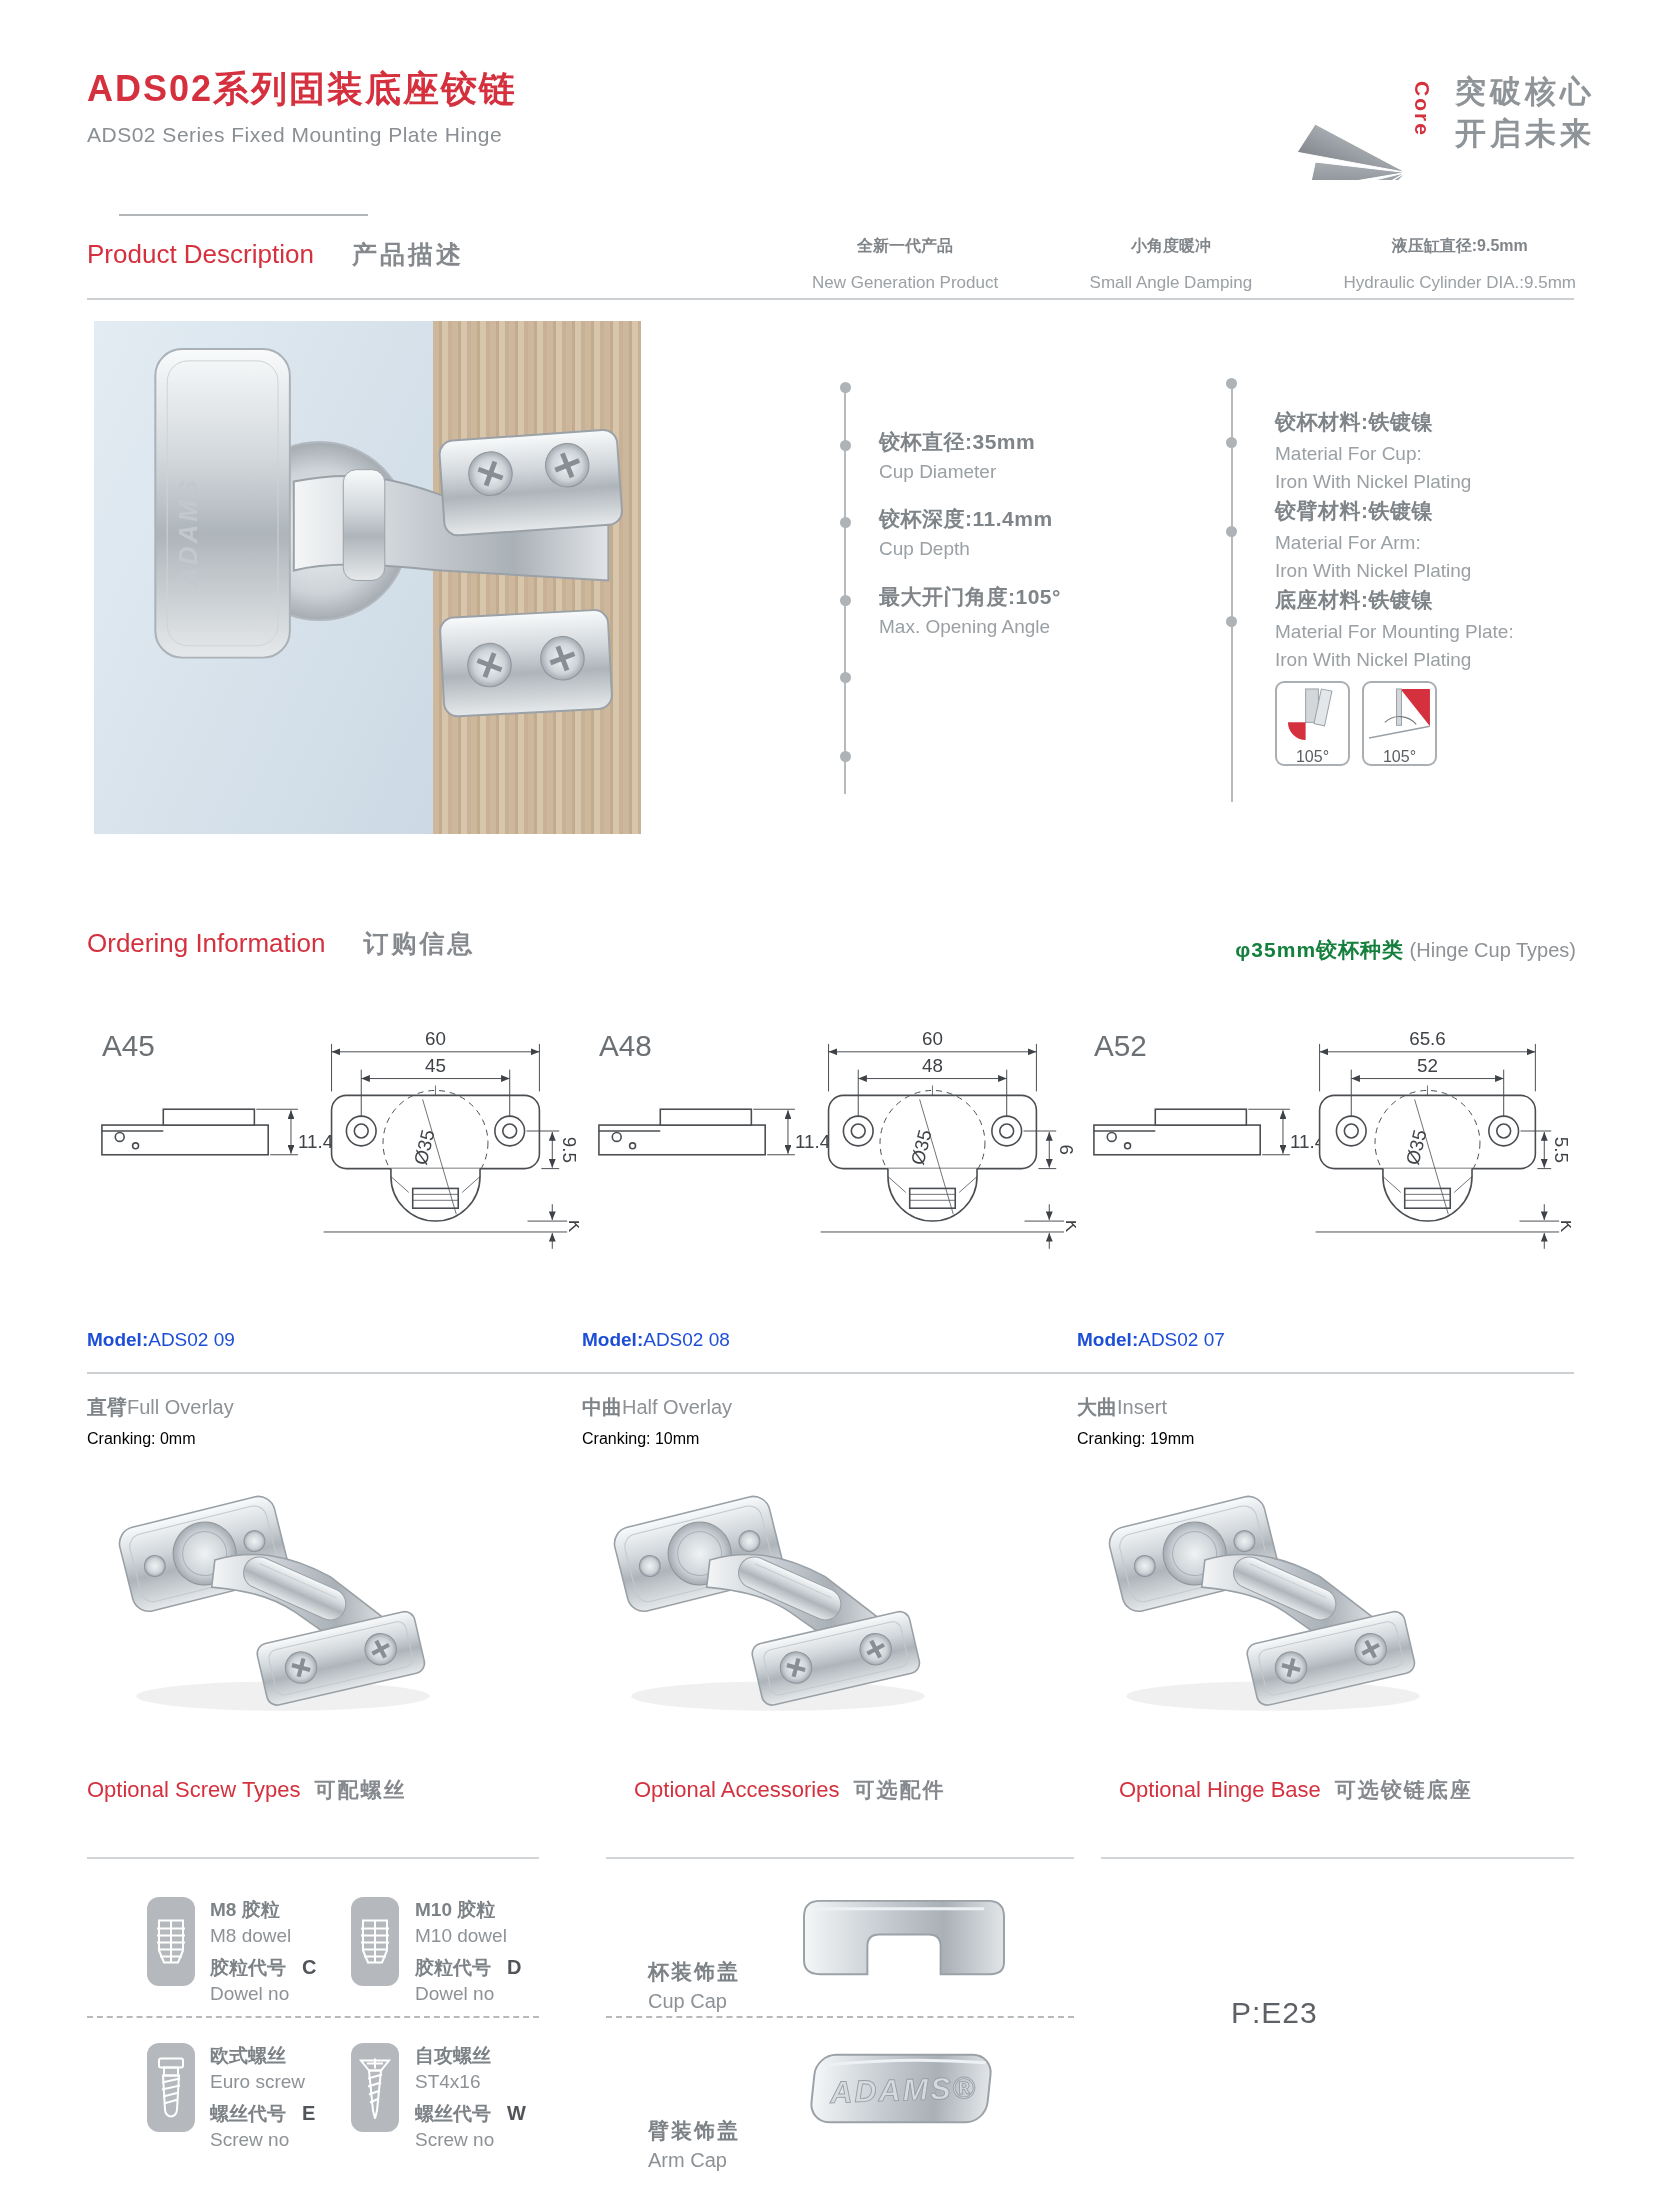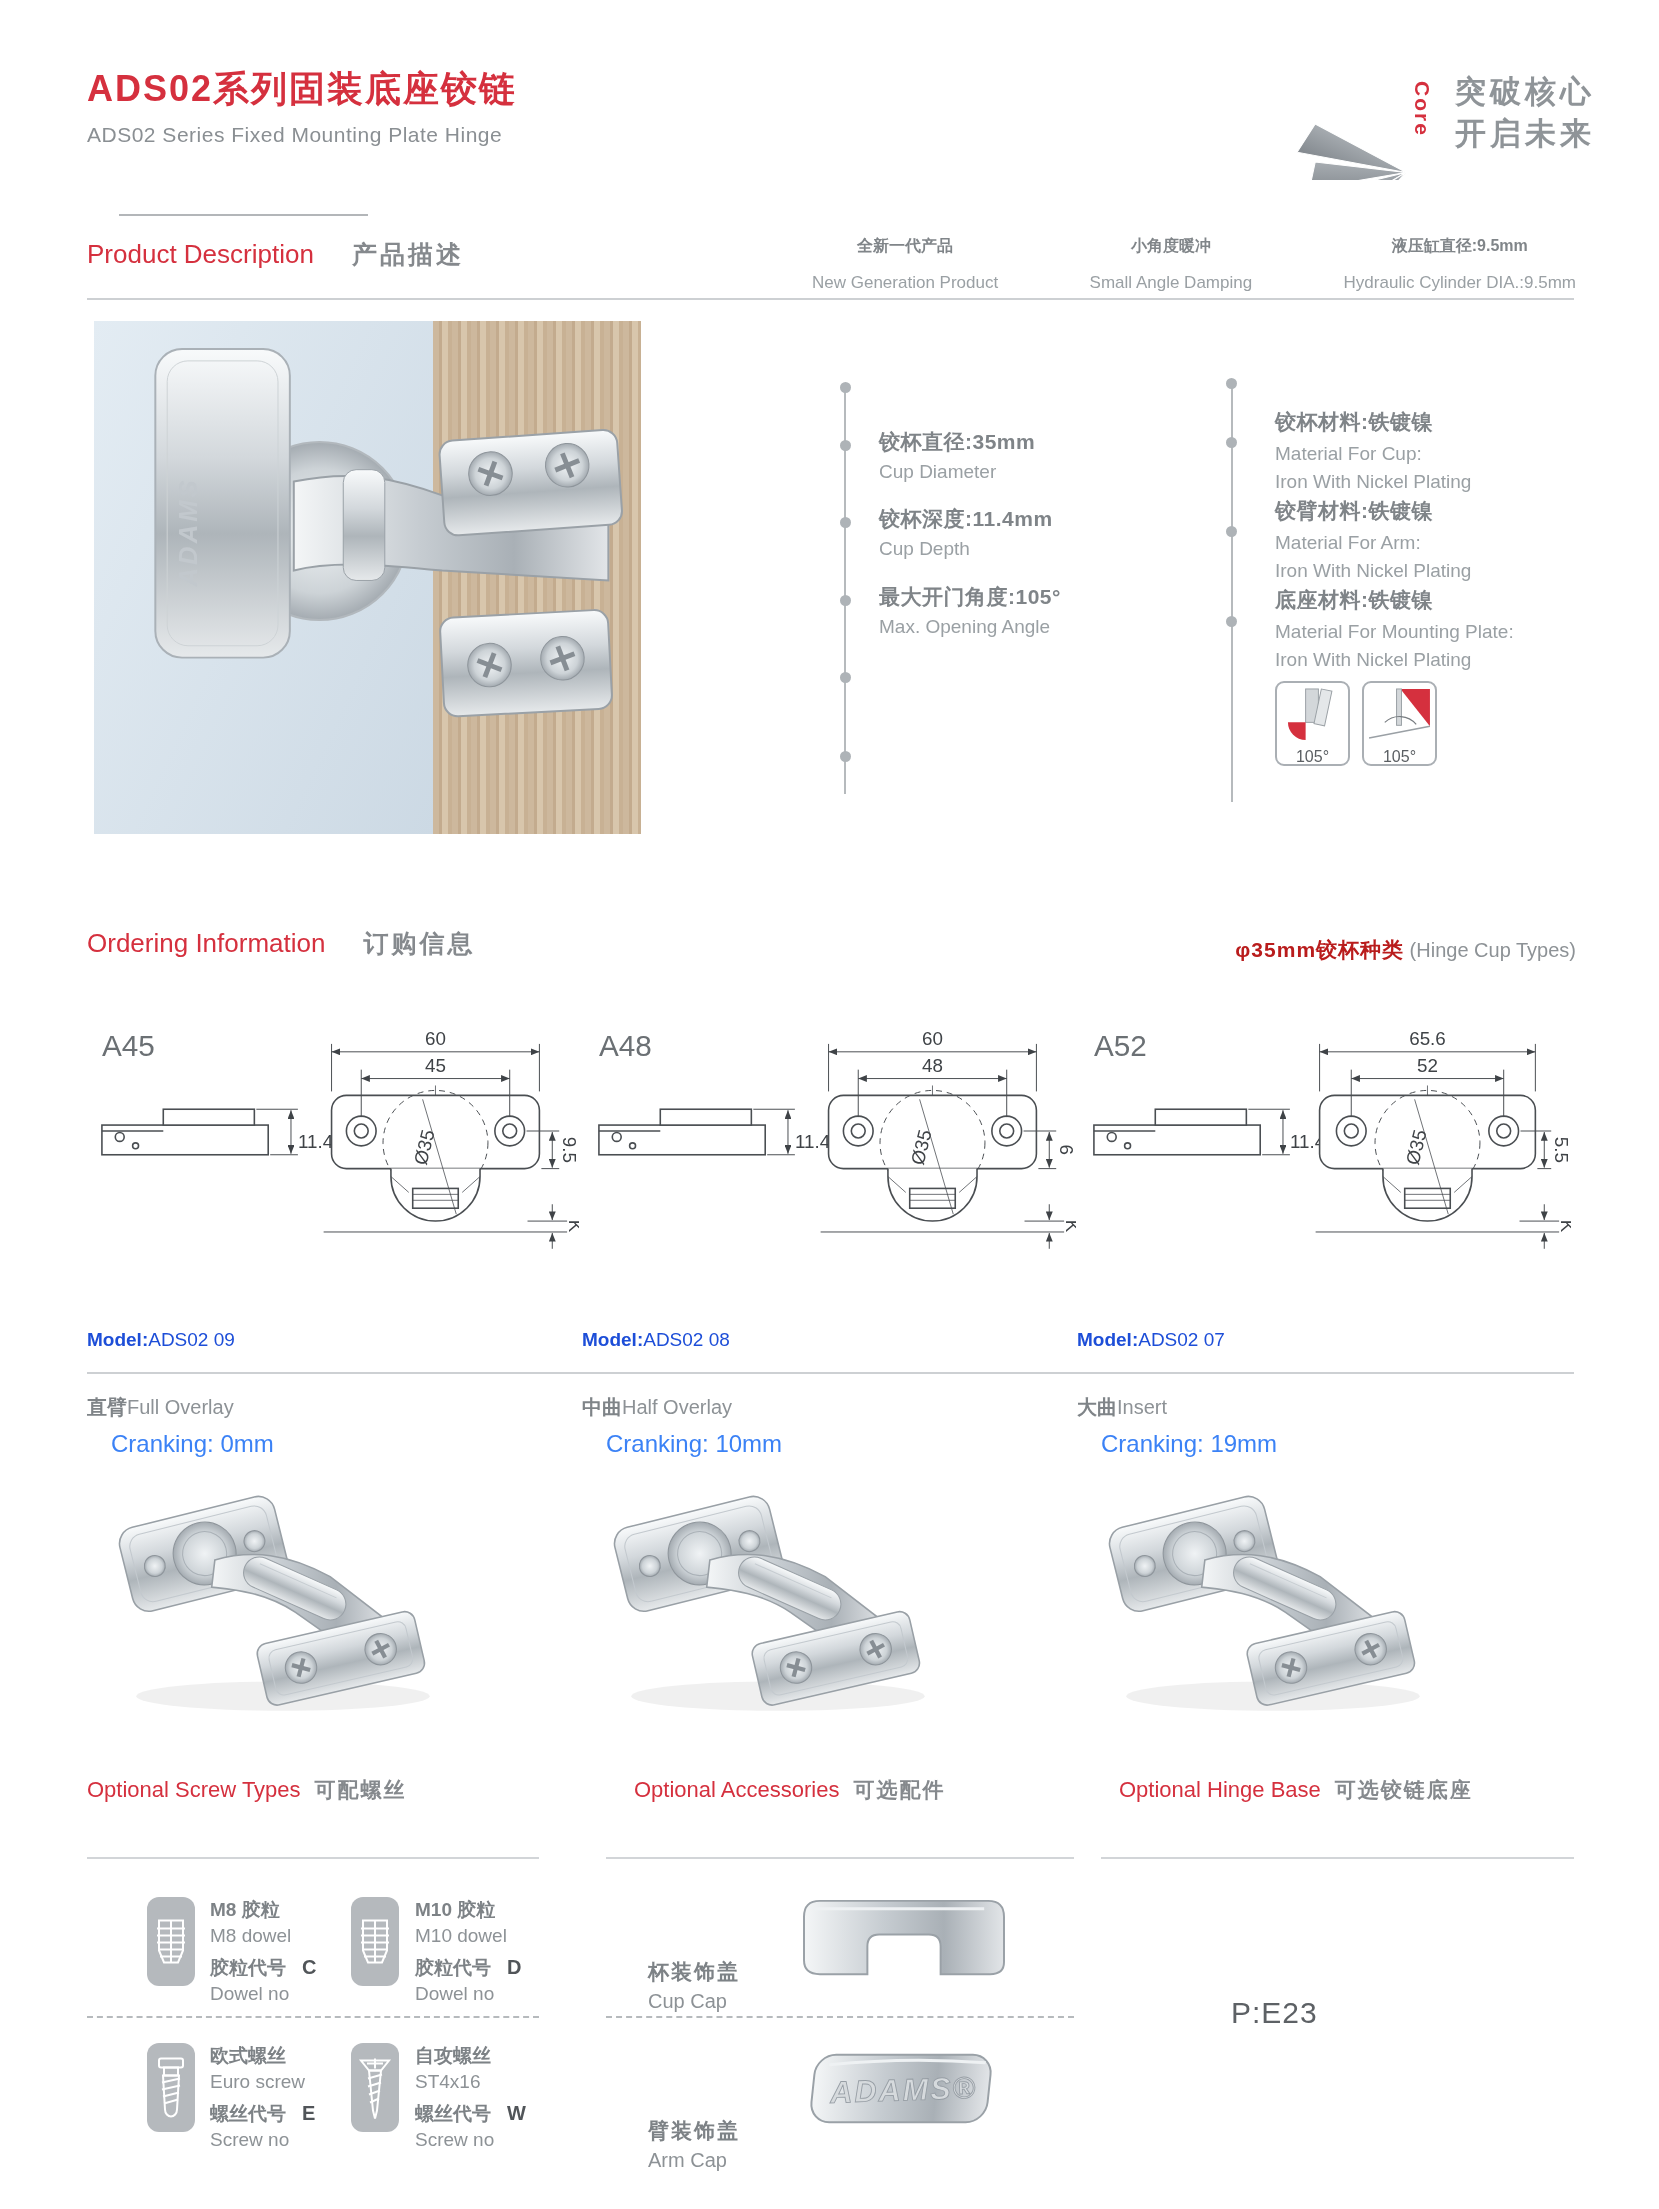--- a/index.html
+++ b/index.html
@@ -55,37 +55,37 @@
   .spec-item .en{font-size:19px;color:var(--gray2);margin-top:5px;}
   .mat-item{left:1275px;width:327px;}
   .mat-item .cn{font-size:21px;font-weight:bold;color:var(--gray1);letter-spacing:0.5px;}
   .mat-item .en{font-size:19px;color:var(--gray2);line-height:28px;margin-top:4px;}
 
   .angle-badge{width:75px;height:85px;border:2px solid #aaafb4;border-radius:9px;
                background:#fff;text-align:center;box-sizing:border-box;padding-top:4px;}
   .angle-label{font-size:16px;color:#5b5f63;margin-top:2px;}
 
   .cup-note{font-size:20px;color:#8d9296;}
-  .cup-note b{font-size:21px;color:#b91c1c;letter-spacing:1px;}
+  .cup-note b{font-size:21px;color:#15803d;letter-spacing:1px;}
 
   
   .drawing{position:absolute;width:485px;height:248px;}
   .dwg-name{font-size:30px;fill:var(--gray3);}
   .dwg-stroke{fill:#ffffff;stroke:#4a4e52;stroke-width:1.6px;}
   .dwg-thin{stroke:#4a4e52;stroke-width:0.8px;fill:none;}
   .dim line{stroke:#4a4e52;stroke-width:1px;}
   .dim text{font-size:19px;fill:var(--ink);}
 
   
   .model-title{font-size:19px;color:#1d4ed8;}
   .model-title .lbl{font-weight:bold;}
   .type-line{font-size:20px;}
   .type-line .cn{font-weight:bold;color:var(--gray1);}
   .type-line .en{color:#8d9296;}
-  .crank{font-size:24px;color:#3b82f6;margin-left:24px;}
+  .crank{font-size:16px;color:#000000;}
 
   
   .dashed{border-top:2px dashed #b6babd;height:0;}
   .screw-icon{width:48px;height:89px;background:#b5b9bd;border-radius:12px;}
   .screw-text .l1{font-size:19px;font-weight:bold;color:#7d8286;}
   .screw-text .l2{font-size:19px;color:#8d9296;margin-top:2px;}
   .screw-text .l3{font-size:19px;font-weight:bold;color:#7d8286;margin-top:8px;}
   .screw-text .l3 .code{font-size:20px;color:#515559;margin-left:16px;font-weight:800;}
   .screw-text .l4{font-size:19px;color:#8d9296;margin-top:2px;}
   .acc-label .cn{font-size:21px;font-weight:bold;color:#7d8286;letter-spacing:2px;}

